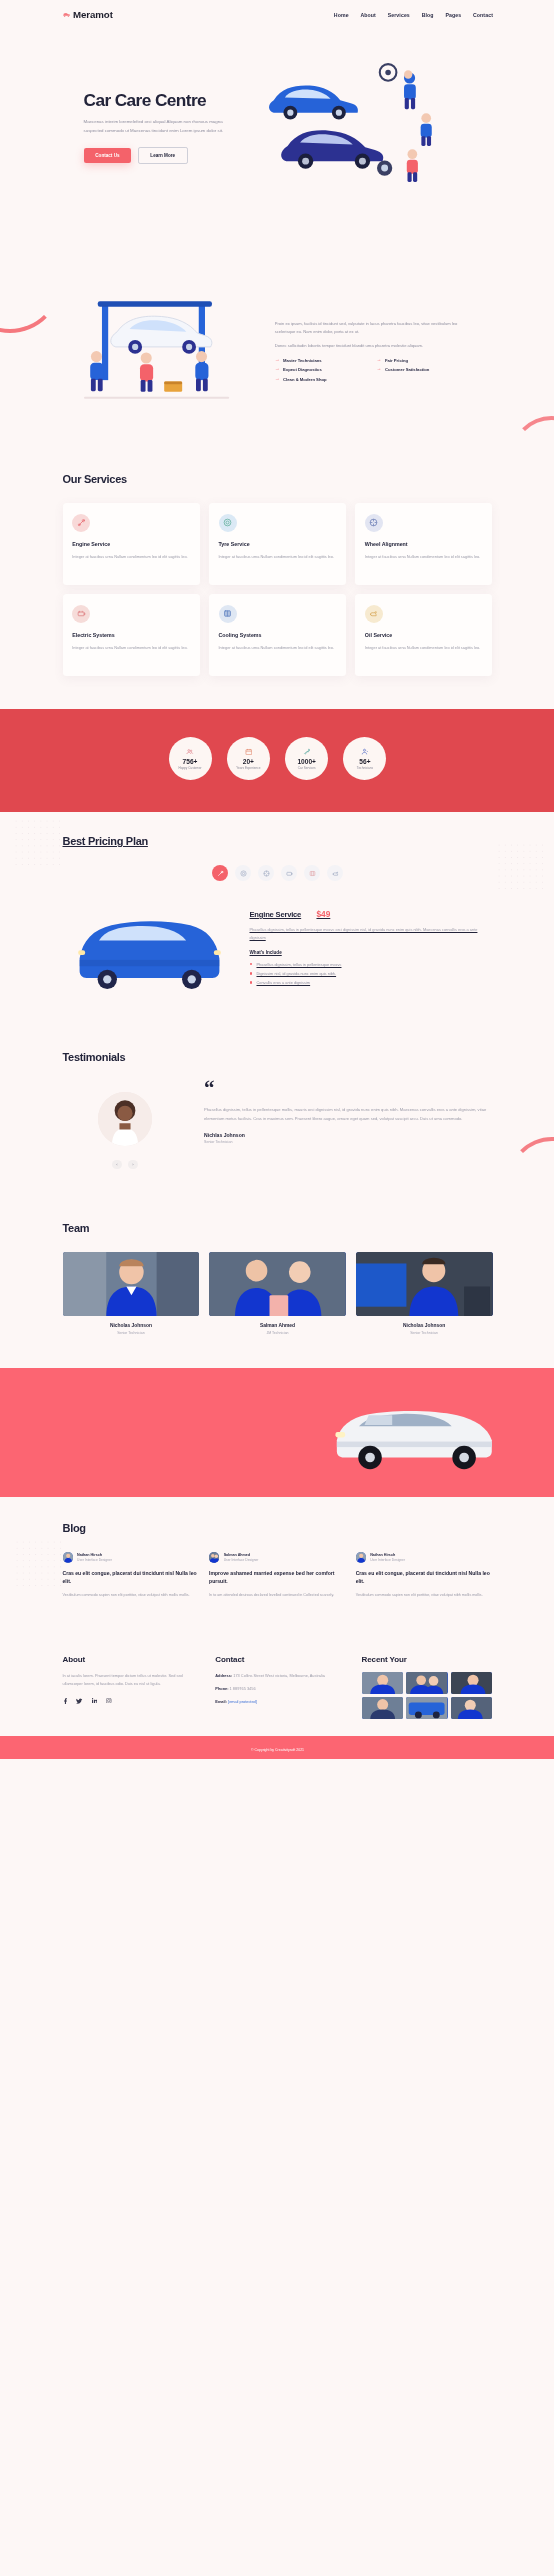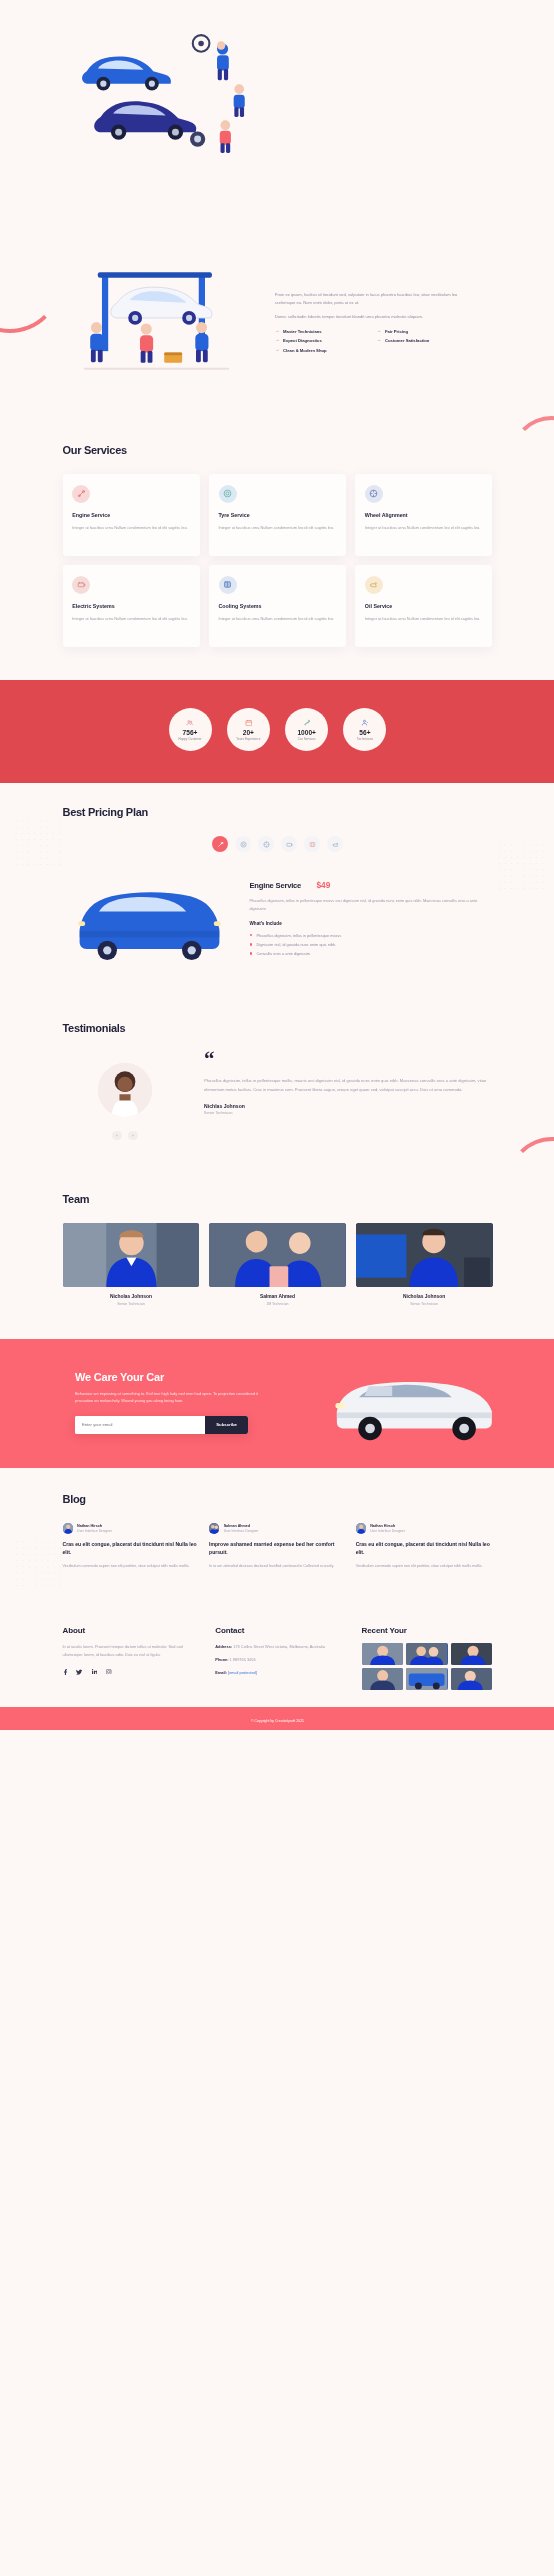--- a/index.html
+++ b/index.html
@@ -115,21 +115,21 @@
   .achv-row { display: flex; justify-content: center; gap: 15.3px; }
   .achv-item {
     width: 43px; height: 43px; border-radius: 50%; background: #fdf6f3;
     display: flex; flex-direction: column; align-items: center; justify-content: center;
   }
   .achv-ico { height: 10.4px; margin-bottom: 1.4px; display:flex; align-items:center; }
   .achv-num { font-size: 6.6px; font-weight: 800; color: #1d1d2b; line-height: 1.1; }
   .achv-lbl { font-size: 3.1px; color: #8b8b99; margin-top: 0.7px; }
 
   
-  .pricing { padding: 23.6px 0 35px; position: relative; }
+  .pricing { padding: 23.6px 0 35px; position: relative; text-decoration: underline; }
   .price-tabs { display: flex; justify-content: center; gap: 7px; margin-bottom: 18px; }
   .ptab {
     width: 16px; height: 16px; border-radius: 50%; background: #f4f3f6;
     display: flex; align-items: center; justify-content: center; cursor: pointer;
   }
   .ptab.active { background: #f4626a; }
   .price-body { display: flex; align-items: flex-start; gap: 14px; }
   .price-art { width: 173px; height: 97px; position: relative; }
   .price-copy { flex: 1; padding-top: 9.7px; }
   .price-head { display: flex; align-items: baseline; gap: 15.3px; margin-bottom: 7.6px; }
@@ -219,24 +219,52 @@
 
 <div class="wrap">
 
   <div class="deco ring-left"></div>
   <div class="deco ring-right-1"></div>
   <div class="deco ring-right-2"></div>
   <div class="dotpad" style="left:12.5px; top:818px;"></div>
   <div class="dotpad" style="right:9.7px; top:842px;"></div>
   <div class="dotpad" style="left:14px; top:1539px;"></div>
 
+  <header class="site">
+    <div class="brand">
+      <span class="brand-mark">
+        <svg width="9" height="9" viewBox="0 0 24 24">
+          <path d="M3 15 L5 9 L11 8 L17 11 L21 12 L21 15 Z" fill="#f4626a" opacity=".85"></path>
+          <circle cx="7" cy="16.5" r="2" fill="#f08f93"></circle>
+          <circle cx="17" cy="16.5" r="2" fill="#f08f93"></circle>
+        </svg>
+      </span>
+      <span class="brand-text"><span>Meramot</span></span>
+    </div>
+    <nav class="main">
+      <a href="#">Home</a>
+      <a href="#">About</a>
+      <a href="#">Services</a>
+      <a href="#">Blog</a>
+      <a href="#">Pages</a>
+      <a href="#">Contact</a>
+    </nav>
+  </header>
 
   <section class="hero">
     <div class="container">
       <div class="hero-inner">
+        <div class="hero-left">
+          <h1>Car Care Centre</h1>
+          <p class="lead">Maecenas interim loremelefied orci aliqual Aliquam non rhonous magna suspected commodo ut Maecenas tincidunt enim Lorem ipsum dolor sit.</p>
+          <div class="btnrow">
+            <button class="btn btn-primary">Contact Us</button>
+            <button class="btn btn-outline">Learn More</button>
+          </div>
+        </div>
         <div class="hero-art">
           <svg width="201" height="139" viewBox="0 0 290 200" style="position:absolute;left:-3.5px;top:-14px;">
 
             <path d="M40 62 C52 44 70 40 92 41 C112 42 126 50 136 62 L150 66 C160 68 163 74 161 80 L40 80 C32 78 30 68 40 62 Z" fill="#2663d8"></path>
             <path d="M56 58 C64 48 78 46 92 47 C104 48 114 52 122 60 Z" fill="#cfe1fb"></path>
             <circle cx="64" cy="80" r="10" fill="#1d2340"></circle>
               <circle cx="64" cy="80" r="4.5" fill="#c9d4e8"></circle>
             <circle cx="134" cy="80" r="10" fill="#1d2340"></circle>
               <circle cx="134" cy="80" r="4.5" fill="#c9d4e8"></circle>
 
@@ -632,28 +660,20 @@
           <div class="team-role">Senior Technician</div>
         </div>
 
       </div>
     </div>
   </section>
 
   <section class="news">
     <div class="container">
       <div class="news-inner">
-        <div class="news-left">
-          <h2>We Care Your Car</h2>
-          <p>Behaviour we improving at something to. Evil true high lady roof men had open. To projection considered it precaution an melancholy. Wound young you along being ham.</p>
-          <div class="sub-form">
-            <input type="email" placeholder="Enter your email" style="">
-            <button>Subscribe</button>
-          </div>
-        </div>
         <div class="news-art">
           <svg width="194" height="83" viewBox="0 0 280 120" style="position:absolute;right:-28px;top:-4.2px;">
             <path d="M14 74 C18 54 34 42 58 37 C92 30 152 30 188 38 C214 44 232 56 238 74 L238 90 C238 96 234 99 228 99 L24 99 C18 99 14 96 14 90 Z" fill="#f2f3f6"></path>
             <path d="M46 54 C56 42 78 37 108 36 C142 35 168 41 180 54 Z" fill="#9fb0c6"></path>
             <path d="M54 52 h40 v-14 h-34 z" fill="#cfd9e6"></path>
             <rect x="14" y="76" width="224" height="8" fill="#d8dde6"></rect>
             <circle cx="62" cy="99" r="17" fill="#15161e"></circle>
               <circle cx="62" cy="99" r="7" fill="#d6dbe4"></circle>
             <circle cx="198" cy="99" r="17" fill="#15161e"></circle>
               <circle cx="198" cy="99" r="7" fill="#d6dbe4"></circle>

